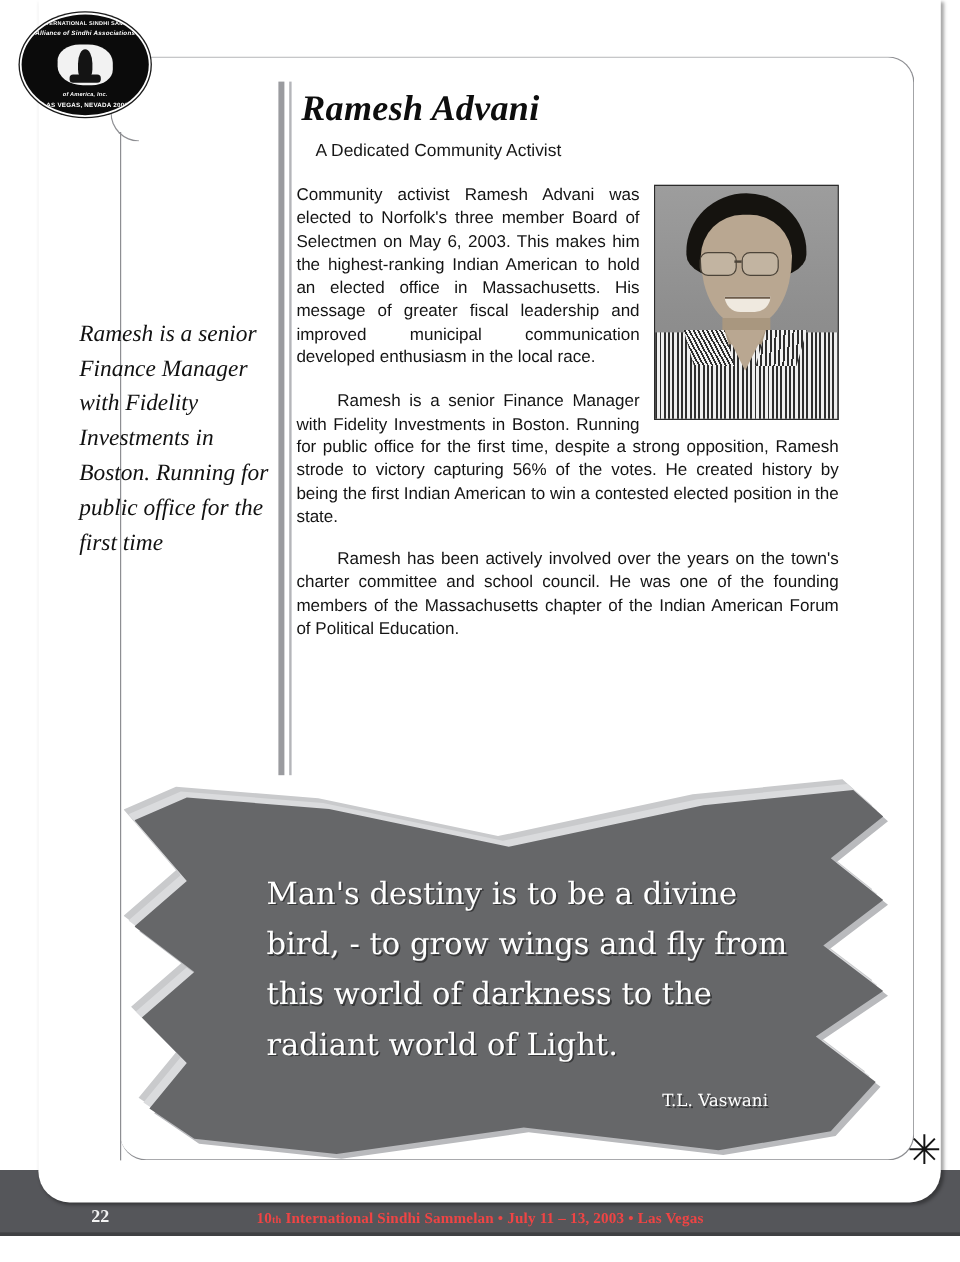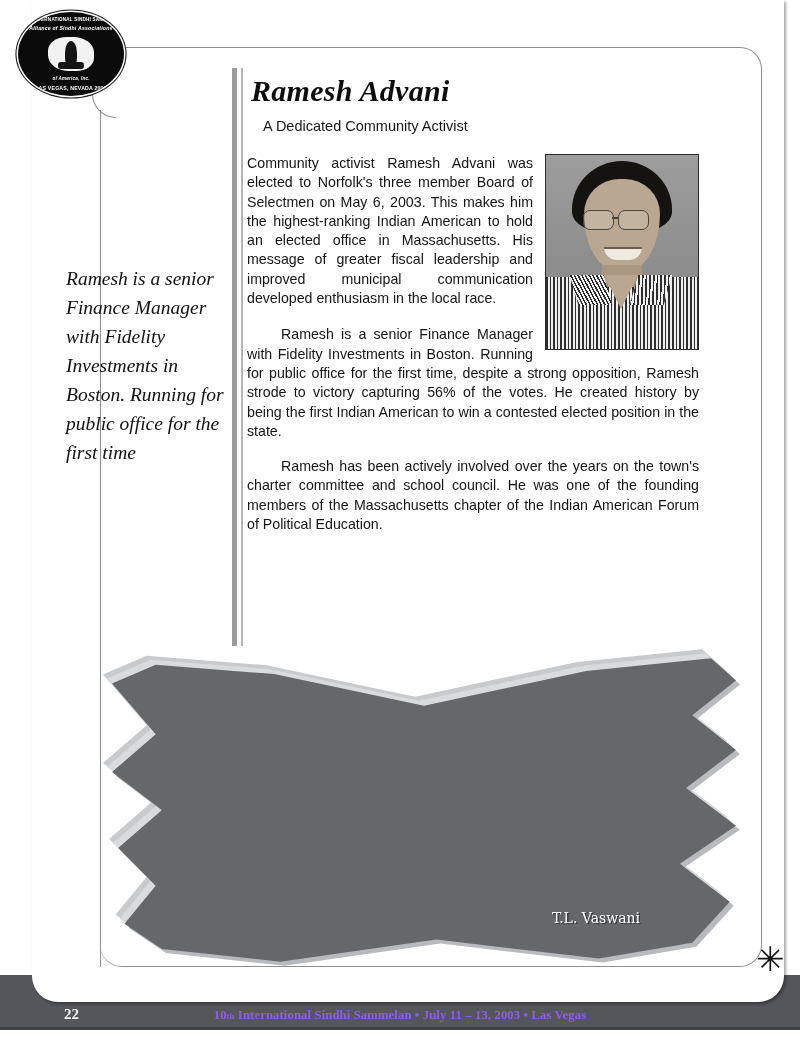--- a/index.html
+++ b/index.html
@@ -349,37 +349,37 @@
     top: 942px;
     font-size: 34px;
     line-height: 34px;
     color: #141414;
     font-family: "DejaVu Sans", sans-serif;
   }
 
   
   .footer-page-no {
     position: absolute;
-    left: 64px;
+    left: 76px;
     top: 1006px;
     font-family: "Liberation Serif", serif;
     font-weight: bold;
     font-size: 15px;
     color: #f2f2f2;
   }
   .footer-center {
     position: absolute;
     left: 0; right: 0;
     top: 1008px;
     text-align: center;
     font-family: "Liberation Serif", serif;
     font-weight: bold;
     font-size: 12.6px;
     letter-spacing: .15px;
-    color: #8b5cf6;
+    color: #ef4444;
   }
   .footer-center .sup {
     font-size: 8.6px;
     vertical-align: baseline;
   }
 </style>
 </head>
 <body>
 
 <div id="page">
@@ -427,20 +427,21 @@
     <p class="p-first">Community activist Ramesh Advani was elected to Norfolk's three member Board of Selectmen on May 6, 2003.  This makes him the highest-ranking Indian American to hold an elected office in Massachusetts.  His message of greater fiscal leadership and improved municipal communication developed enthusiasm in the local race.</p>
     <p>Ramesh is a senior Finance Manager with Fidelity Investments in Boston.  Running for public office for the first time, despite a strong opposition, Ramesh strode to victory capturing 56% of the votes.  He created history by being the first Indian American to win a contested elected position in the state.</p>
     <p>Ramesh has been actively involved over the years on the town's charter committee and school council.  He was one of the founding members of the Massachusetts chapter of the Indian American Forum of Political Education.</p>
   </div>
 
   <div class="quote-wrap">
     <div class="quote-shadow-a"></div>
     <div class="quote-shadow-b"></div>
     <div class="quote-shadow-c"></div>
     <div class="quote-banner"></div>
+    <div class="quote-text">Man's destiny is to be a divine bird, - to grow wings and fly from this world of darkness to the radiant world of Light.</div>
     <div class="quote-author">T.L. Vaswani</div>
   </div>
 
   <div class="asterisk">✳</div>
 
   <div class="footer-page-no">22</div>
   <div class="footer-center"><span>10</span><span class="sup">th</span><span> International Sindhi Sammelan • July 11 – 13, 2003 • Las Vegas</span></div>
 
 </div>
 

